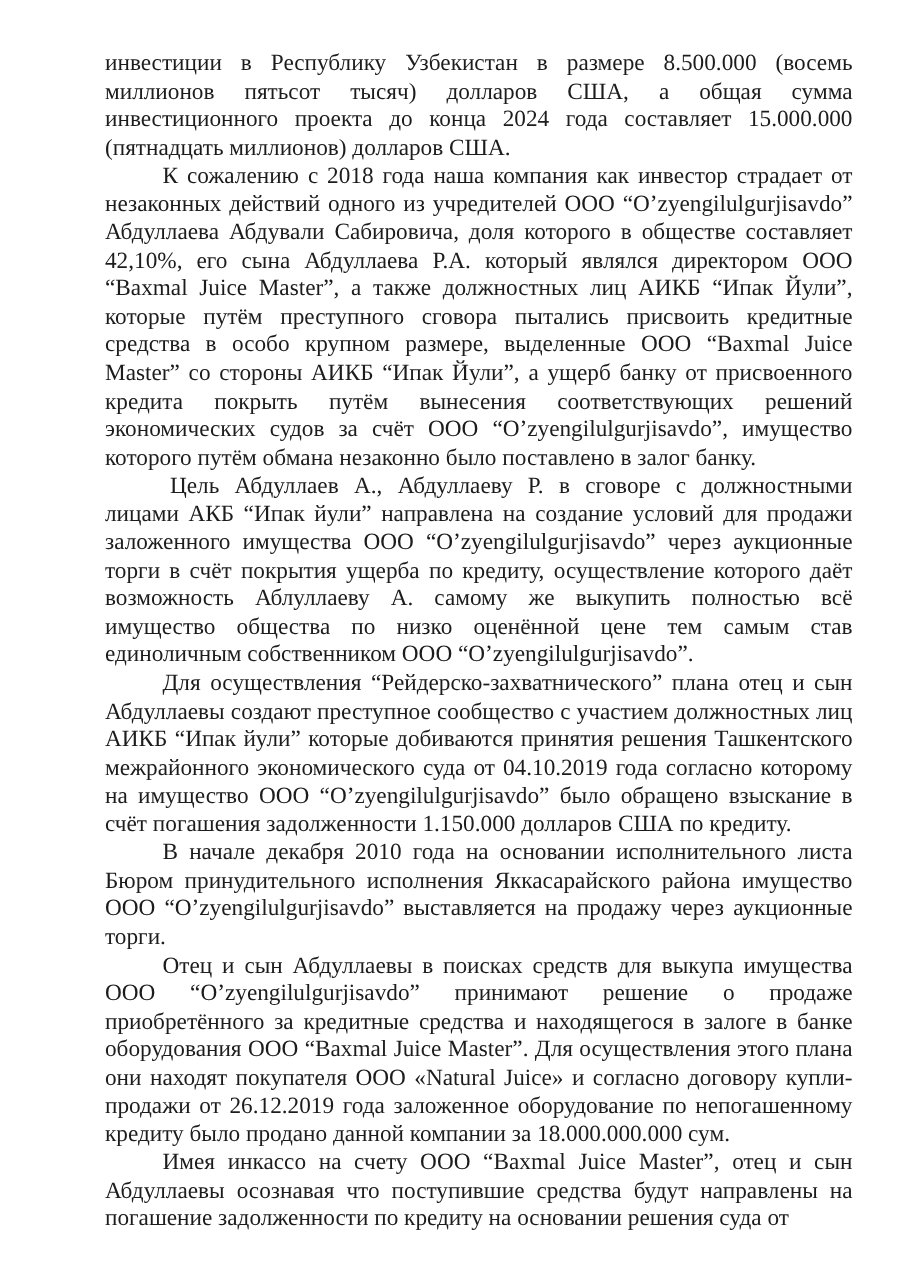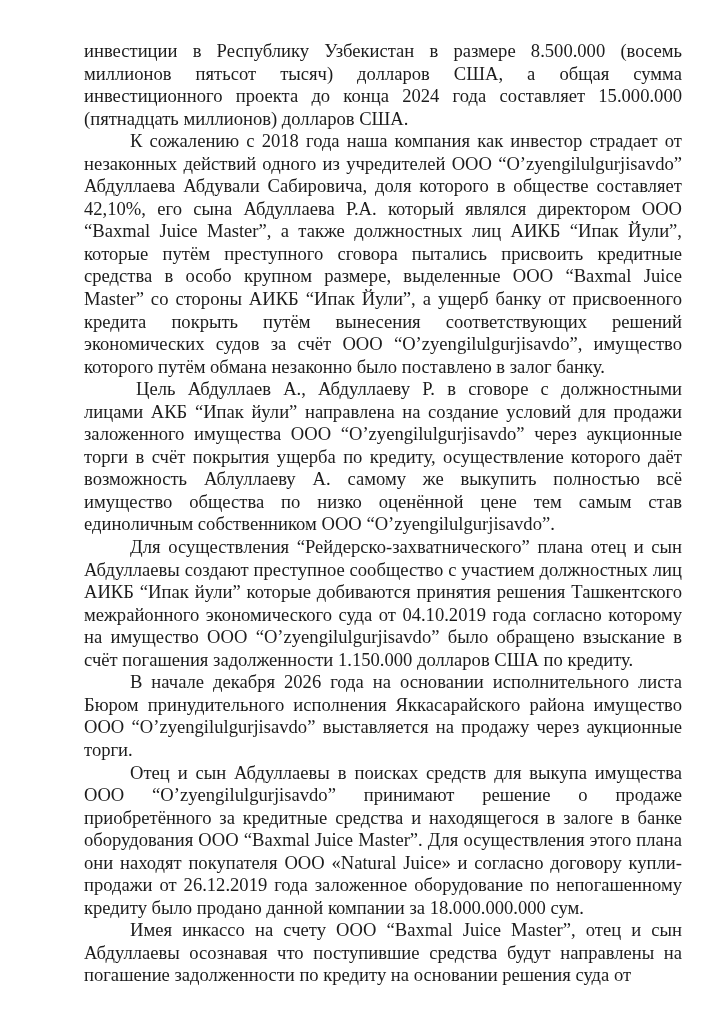--- a/index.html
+++ b/index.html
@@ -36,16 +36,16 @@
   }
 </style>
 </head>
 <body>
 
 <div class="page">
   <p class="para">инвестиции в Республику Узбекистан в размере 8.500.000 (восемь миллионов пятьсот тысяч) долларов США, а общая сумма инвестиционного проекта до конца 2024 года составляет 15.000.000 (пятнадцать миллионов) долларов США.</p>
   <p class="para indent">К сожалению с 2018 года наша компания как инвестор страдает от незаконных действий одного из учредителей ООО “O’zyengilulgurjisavdo” Абдуллаева Абдували Сабировича, доля которого в обществе составляет 42,10%, его сына Абдуллаева Р.А. который являлся директором ООО “Baxmal Juice Master”, а также должностных лиц АИКБ “Ипак Йули”, которые путём преступного сговора пытались присвоить кредитные средства в особо крупном размере, выделенные ООО “Baxmal Juice Master” со стороны АИКБ “Ипак Йули”, а ущерб банку от присвоенного кредита покрыть путём вынесения соответствующих решений экономических судов за счёт ООО “O’zyengilulgurjisavdo”, имущество которого путём обмана незаконно было поставлено в залог банку.</p>
   <p class="para indent-wide">Цель Абдуллаев А., Абдуллаеву Р. в сговоре с должностными лицами АКБ “Ипак йули” направлена на создание условий для продажи заложенного имущества ООО “O’zyengilulgurjisavdo” через аукционные торги в счёт покрытия ущерба по кредиту, осуществление которого даёт возможность Аблуллаеву А. самому же выкупить полностью всё имущество общества по низко оценённой цене тем самым став единоличным собственником ООО “O’zyengilulgurjisavdo”.</p>
   <p class="para indent">Для осуществления “Рейдерско-захватнического” плана отец и сын Абдуллаевы создают преступное сообщество с участием должностных лиц АИКБ “Ипак йули” которые добиваются принятия решения Ташкентского межрайонного экономического суда от 04.10.2019 года согласно которому на имущество ООО “O’zyengilulgurjisavdo” было обращено взыскание в счёт погашения задолженности 1.150.000 долларов США по кредиту.</p>
-  <p class="para indent">В начале декабря 2026 года на основании исполнительного листа Бюром принудительного исполнения Яккасарайского района имущество ООО “O’zyengilulgurjisavdo” выставляется на продажу через аукционные торги.</p>
+  <p class="para indent">В начале декабря 2010 года на основании исполнительного листа Бюром принудительного исполнения Яккасарайского района имущество ООО “O’zyengilulgurjisavdo” выставляется на продажу через аукционные торги.</p>
   <p class="para indent">Отец и сын Абдуллаевы в поисках средств для выкупа имущества ООО “O’zyengilulgurjisavdo” принимают решение о продаже приобретённого за кредитные средства и находящегося в залоге в банке оборудования ООО “Baxmal Juice Master”. Для осуществления этого плана они находят покупателя ООО «Natural Juice» и согласно договору купли-продажи от 26.12.2019 года заложенное оборудование по непогашенному кредиту было продано данной компании за 18.000.000.000 сум.</p>
   <p class="para indent">Имея инкассо на счету ООО “Baxmal Juice Master”, отец и сын Абдуллаевы осознавая что поступившие средства будут направлены на погашение задолженности по кредиту на основании  решения суда от</p>
 </div>
 
 </body></html>

